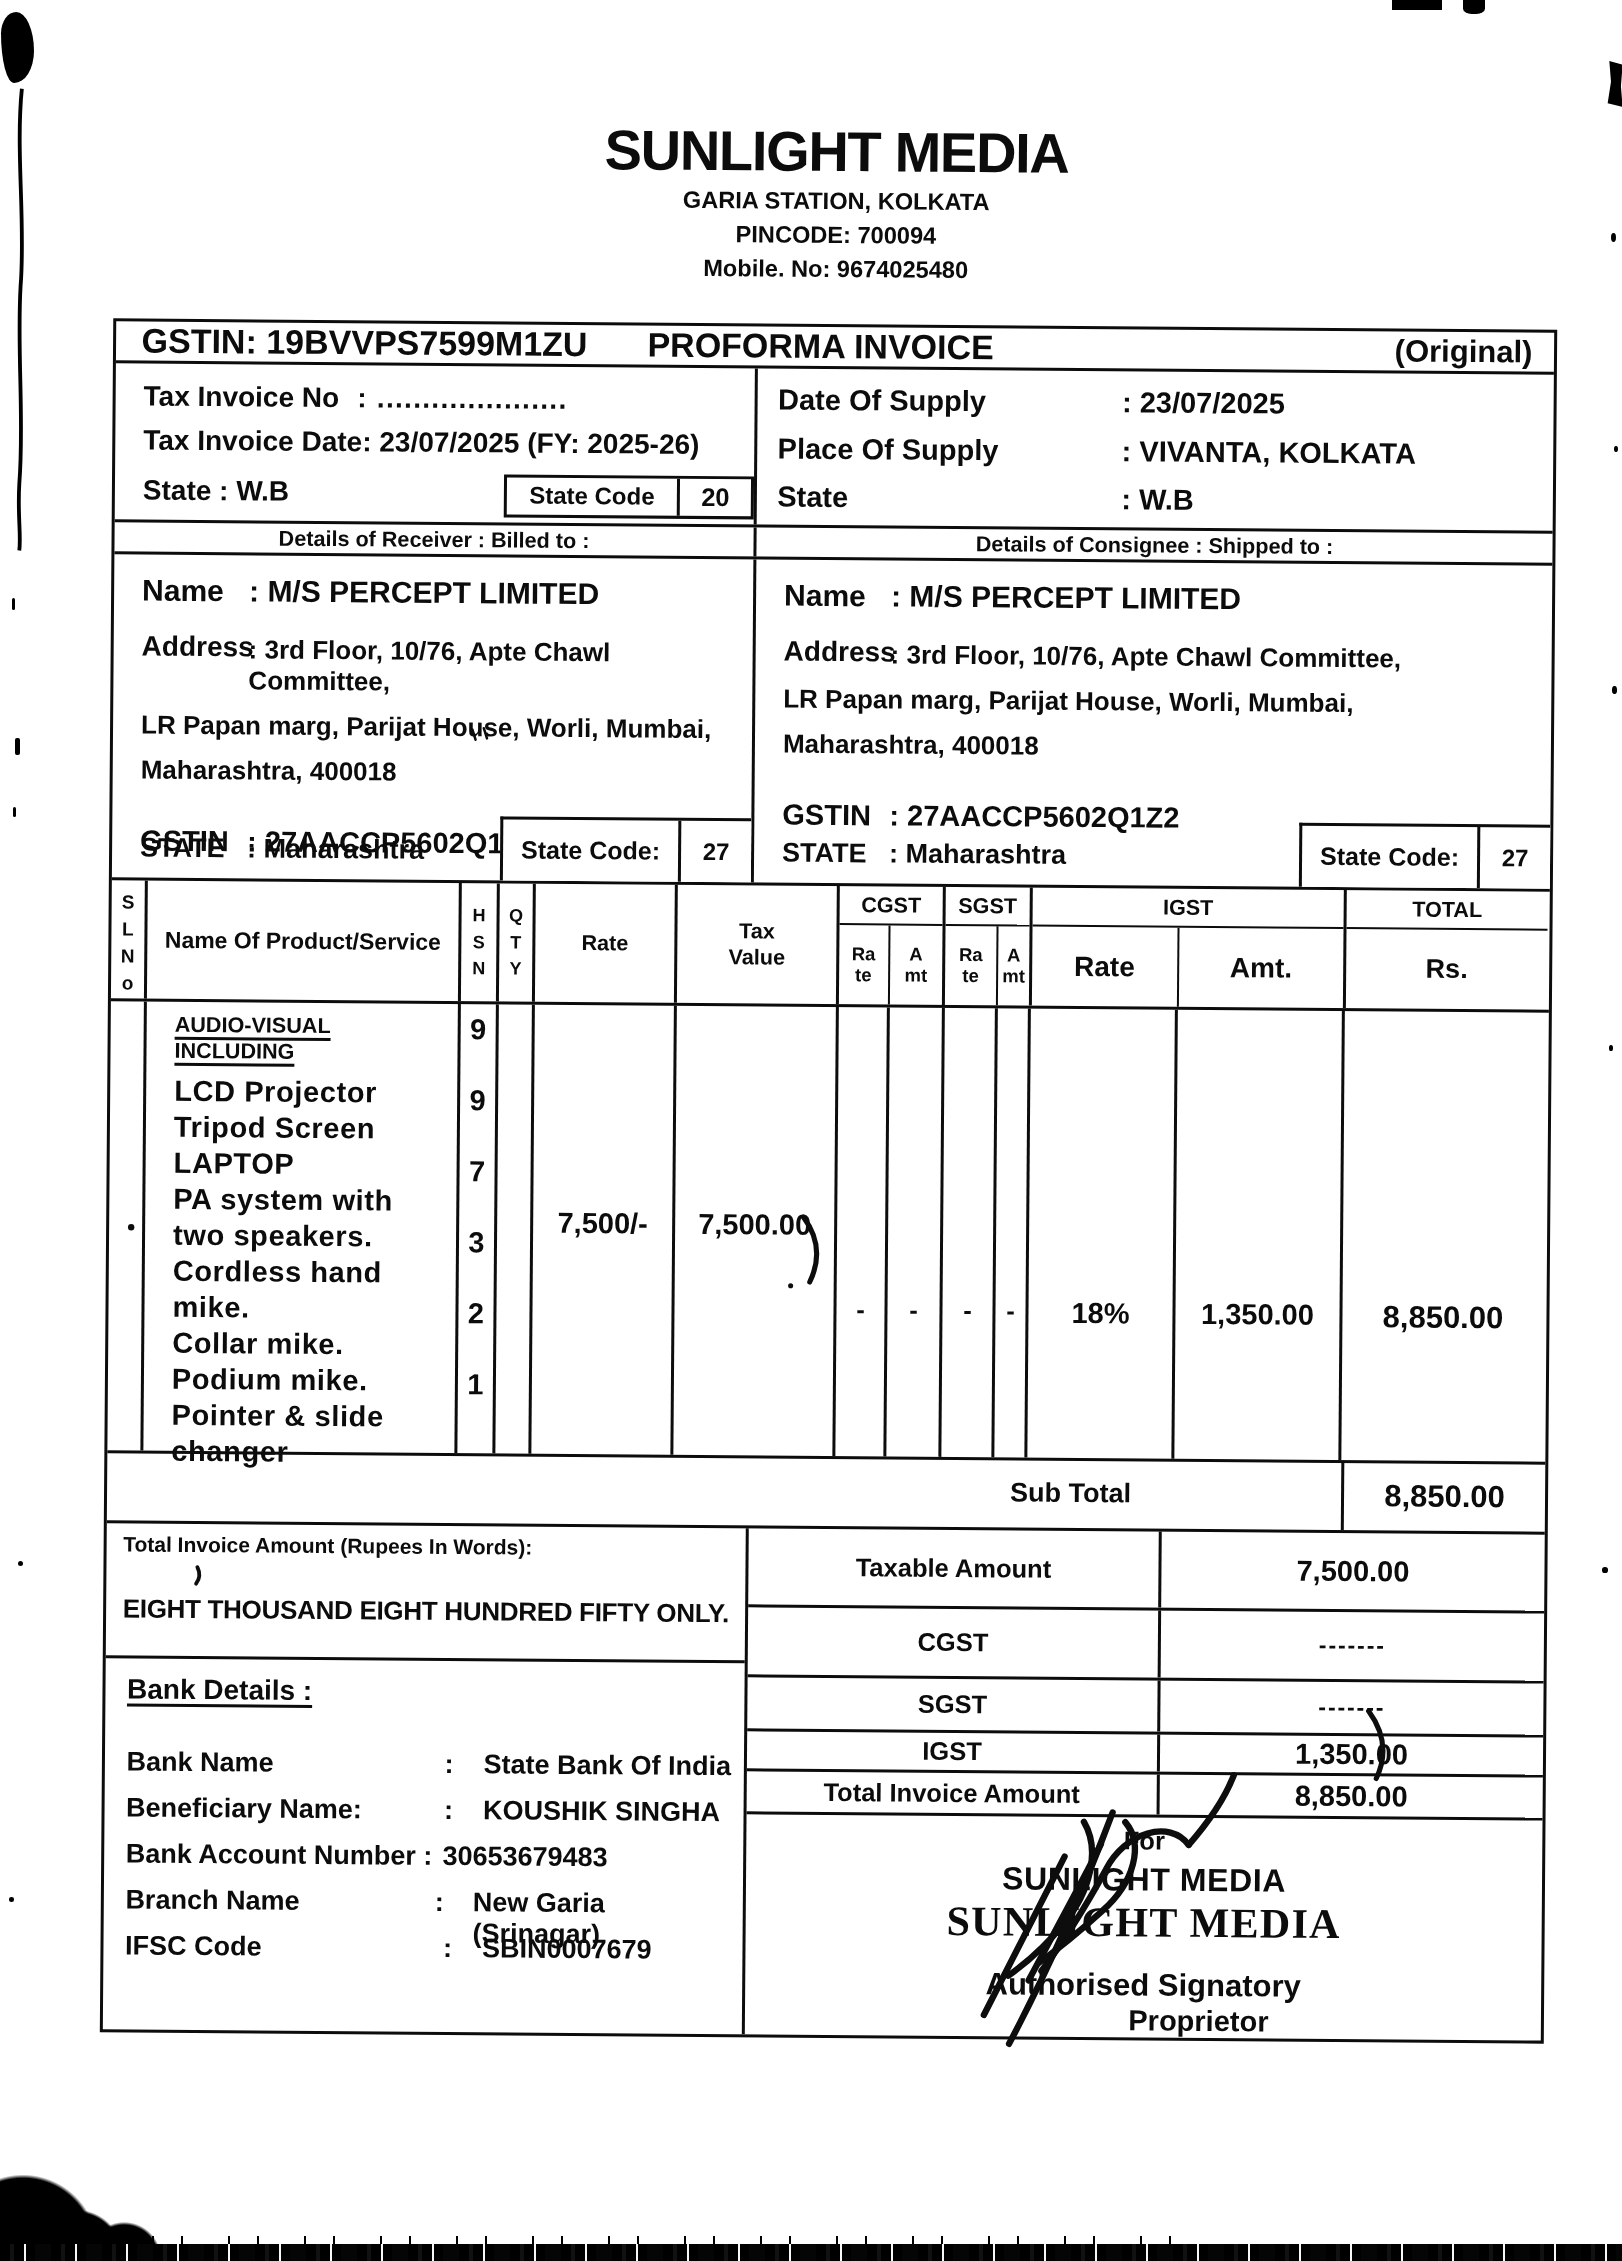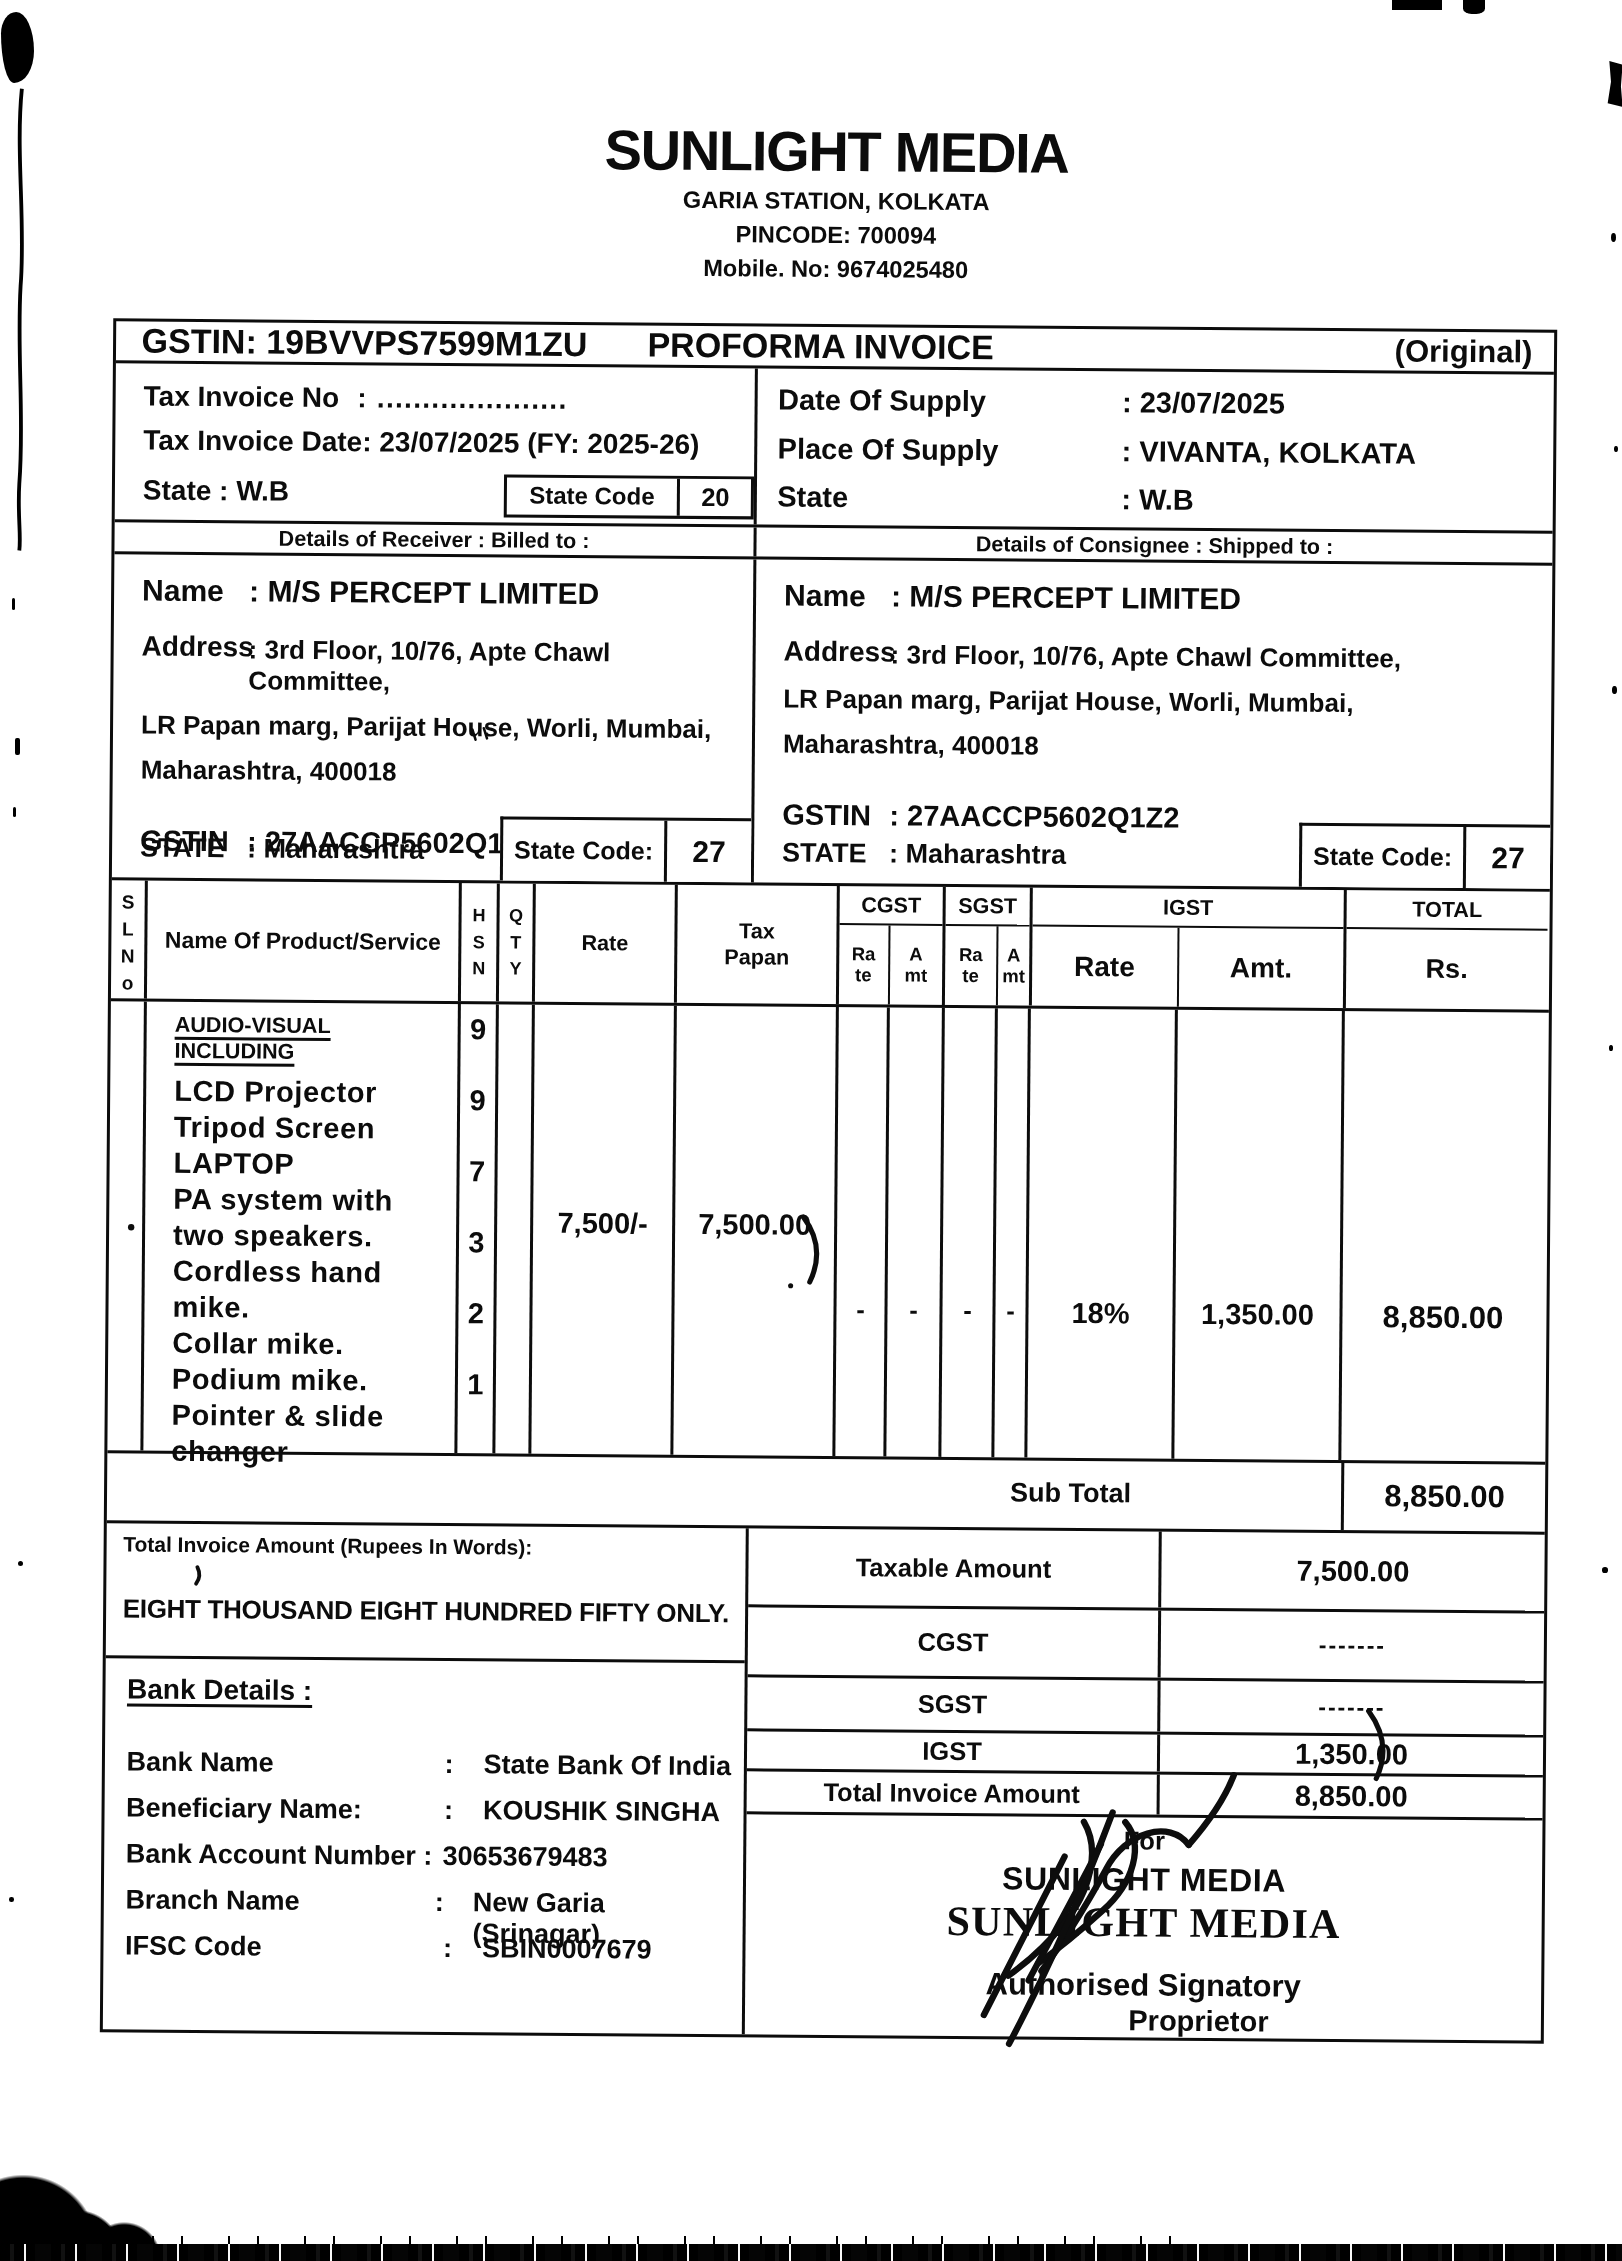--- a/index.html
+++ b/index.html
@@ -78,21 +78,21 @@
   .addr-row .dl{ font-size:28px; }
   .addr-row .dv{ font-size:26px; padding-top:2.5px; }
   .addr-cont{ font-size:26px; margin-top:14px; }
   .gstin-row{ margin-top:39px; }
   .gstin-row .dl,.gstin-row .dv{ font-size:29px; }
   .state-row{ position:absolute; left:28px; bottom:14px; display:flex; }
   .state-row .dl{ width:107px; font-size:27px; }
   .state-row .dv{ font-size:27px; }
   .scode-box2{ position:absolute; right:0; bottom:0; width:251px; height:64px; border:3.2px solid var(--ink); border-right:none; border-bottom:none; display:flex; background:#fff; }
   .scode-box2 .sc-l{ flex:1; border-right:3.2px solid var(--ink); display:flex; align-items:center; justify-content:center; font-size:25px; }
-  .scode-box2 .sc-v{ width:84px; display:flex; align-items:center; justify-content:center; font-size:30px; }
+  .scode-box2 .sc-v{ width:70px; display:flex; align-items:center; justify-content:center; font-size:24px; }
 
   
   .cells{ display:flex; }
   .c{ border-right:3.2px solid var(--ink); }
   .c:last-child{ border-right:none; }
   .w1{width:36px}.w2{width:314px}.w3{width:38px}.w4{width:36px}.w5{width:142px}.w6{width:162px}
   .w7{width:51px}.w8{width:55px}.w9{width:53px}.w10{width:33px}.w11{width:147px}.w12{width:167px}.w13{width:201px}
   .wcg{width:106px}.wsg{width:87px}.wig{width:314px}
 
   .items-header{ height:121px; border-bottom:3.8px solid var(--ink); }
@@ -316,21 +316,21 @@
         <span>S</span>
         <span>N</span>
       </div>
       <div class="c w4 vstack mid">
         <span>Q</span>
         <span>T</span>
         <span>Y</span>
       </div>
       <div class="c w5 hrate">Rate</div>
       <div class="c w6 htax">
-          <span>Tax Papan</span>
+          <span>Tax Value</span>
         </div>
       <div class="c wcg group">
         <div class="g-title">CGST</div>
         <div class="g-sub">
           <div class="gc small" style="width:51px">
               <span>Rate</span>
             </div>
           <div class="gc small" style="width:53px">
               <span>Amt</span>
             </div>

